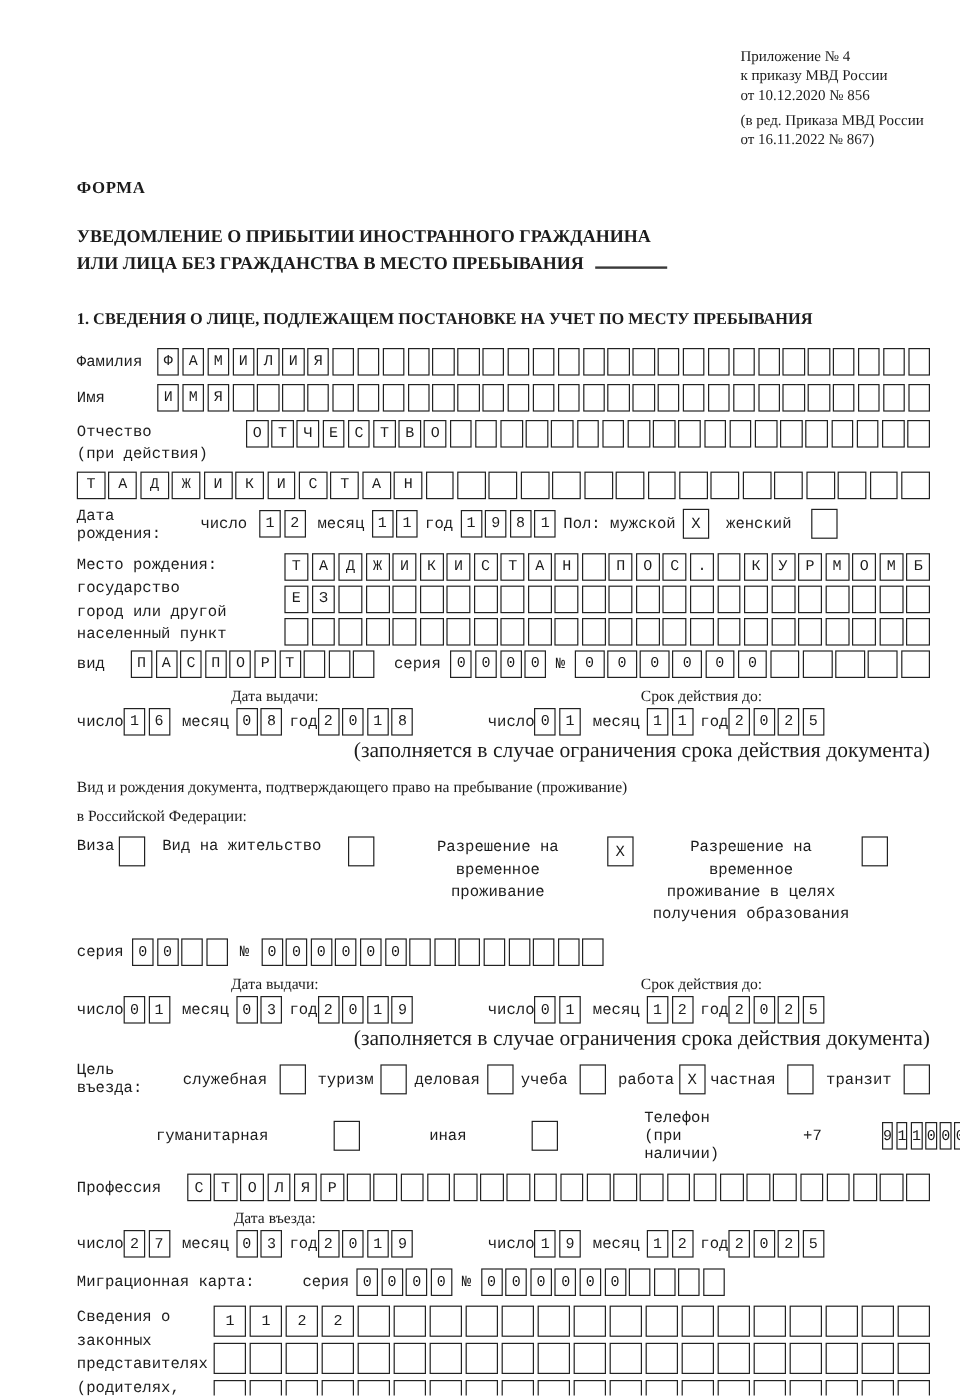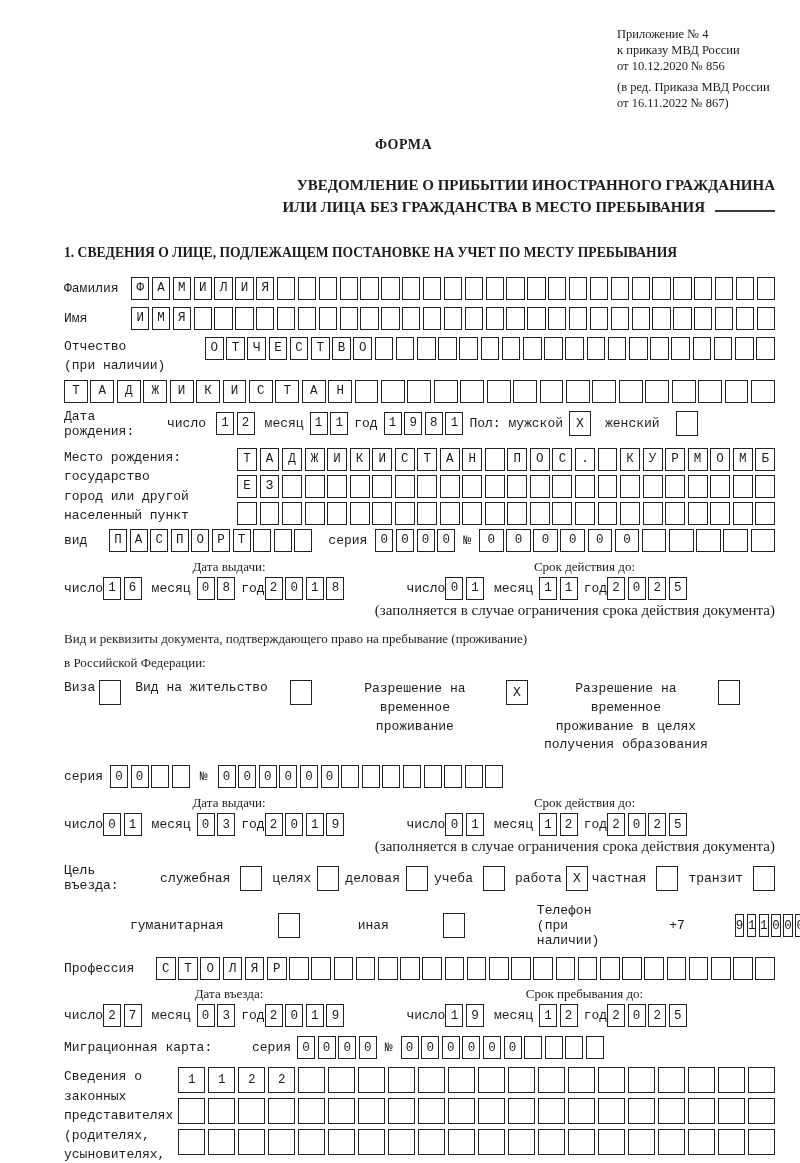--- a/index.html
+++ b/index.html
@@ -5,25 +5,25 @@
   * { margin:0; padding:0; box-sizing:border-box; }
   html,body { background:#ffffff; }
   body {
     width:800px; height:1163px; overflow:hidden;
     font-family:"Liberation Serif", serif;
     color:#1c1c1c; font-size:13px;
   }
   .page { width:800px; height:1163px; padding:26px 25px 10px 64px; position:relative; }
 
   
-  .hdr { margin-left:553px; line-height:1.28; font-size:12.5px; }
+  .hdr { margin-left:553px; line-height:1.28; font-size:12.5px;margin-top:13px; }
   .hdr .gap { height:5px; }
-  .forma { text-align:center; margin:26px 32px 0 0; font-weight:bold; font-size:14px; letter-spacing:.5px; }
-
-  .title { text-align:right; font-weight:bold; font-size:15px; margin-top:22px; line-height:1.45; }
+  .forma { text-align:left; margin:26px 32px 0 0; font-weight:bold; font-size:14px; letter-spacing:.5px; }
+
+  .title { text-align:left; font-weight:bold; font-size:15px; margin-top:22px; line-height:1.45; }
   .title-underline { display:inline-block; width:60px; border-bottom:2.2px solid #3a3a3a; margin-left:10px; vertical-align:baseline; }
 
   .sec-heading { font-weight:bold; font-size:13.6px; margin-top:26px; margin-bottom:16px; }
 
   
   .boxrow { display:flex; align-items:flex-start; }
   .cbox {
     flex:0 0 auto; width:18px; height:23px; margin-right:2.6px;
     border:1.7px solid #222; display:inline-flex; align-items:center; justify-content:center;
     font-size:12.5px; line-height:1;
@@ -38,21 +38,21 @@
     display:inline-flex; align-items:center; justify-content:center; font-size:13px;
   }
 
   .frow { display:flex; align-items:center; margin-bottom:7px;font-family:Liberation Mono, monospace; }
   .frow.top { align-items:flex-start; }
   .flabel { flex:0 0 auto; }
   .stack { line-height:1.5; }
 
   .center-b { text-align:center; font-weight:bold; margin:4px 0 6px 0; }
   .dlabels { display:flex; margin-bottom:2px; }
-  .note { text-align:right; font-size:15px; margin:2px 0 8px 0; }
+  .note { text-align:right; font-size:18px; margin:2px 0 8px 0; }
   .opt-label-c { text-align:center; line-height:1.45; }
   .ml6{margin-left:6px;} .ml10{margin-left:10px;} .mr6{margin-right:6px;}
 </style>
 </head>
 <body>
 
 <div class="page">
 
   <div class="hdr">
     <div>Приложение № 4</div>
@@ -143,21 +143,21 @@
         <span class="cbox"></span>
         <span class="cbox"></span>
         <span class="cbox"></span>
         <span class="cbox"></span>
       </span>
   </div>
 
   <div class="frow top" style="margin-bottom:4px;">
     <span class="flabel stack" style="width:141px">
       <span>Отчество</span><br>
-      <span>(при наличии)</span>
+      <span>(при действия)</span>
     </span>
     <span class="boxrow fill">
         <span class="cbox">О</span>
         <span class="cbox">Т</span>
         <span class="cbox">Ч</span>
         <span class="cbox">Е</span>
         <span class="cbox">С</span>
         <span class="cbox">Т</span>
         <span class="cbox">В</span>
         <span class="cbox">О</span>
@@ -403,21 +403,21 @@
     <span class="boxrow">
         <span class="cbox">2</span>
         <span class="cbox">0</span>
         <span class="cbox">2</span>
         <span class="cbox">5</span>
       </span>
   </div>
   <div class="note">(заполняется в случае ограничения срока действия документа)</div>
 
   <div style="line-height:1.9">
-    <div>Вид и реквизиты документа, подтверждающего право на пребывание (проживание)</div>
+    <div>Вид и рождения документа, подтверждающего право на пребывание (проживание)</div>
     <div>в Российской Федерации:</div>
   </div>
 
   <div class="frow top" style="margin-top:4px;margin-bottom:10px;">
     <span>Виза</span>
     <span class="chk" style="margin-left:4px"></span>
     <span style="margin-left:14px">Вид на жительство</span>
     <span class="chk" style="margin-left:22px"></span>
     <span class="opt-label-c" style="margin-left:18px;width:170px">
       <span>Разрешение на временное</span><br>
@@ -498,21 +498,21 @@
         <span class="cbox">2</span>
         <span class="cbox">5</span>
       </span>
   </div>
   <div class="note">(заполняется в случае ограничения срока действия документа)</div>
 
   <div class="frow" style="margin-bottom:10px;">
     <span>Цель въезда:</span>
     <span class="ml6">служебная</span>
     <span class="chk ml10"></span>
-    <span class="ml10">целях</span>
+    <span class="ml10">туризм</span>
     <span class="chk ml6"></span>
     <span class="ml6">деловая</span>
     <span class="chk ml6"></span>
     <span class="ml6">учеба</span>
     <span class="chk ml10"></span>
     <span class="ml10">работа</span>
     <span class="chk" style="margin-left:4px">X</span>
     <span style="margin-left:4px">частная</span>
     <span class="chk ml10"></span>
     <span class="ml10">транзит</span>
@@ -569,21 +569,20 @@
         <span class="cbox"></span>
         <span class="cbox"></span>
         <span class="cbox"></span>
         <span class="cbox"></span>
         <span class="cbox"></span>
       </span>
   </div>
 
   <div class="dlabels" style="margin-top:6px;">
     <span style="width:330px;text-align:center">Дата въезда:</span>
-    <span style="flex:1;text-align:center">Срок пребывания до:</span>
   </div>
   <div class="frow" style="margin-bottom:9px;">
     <span>число</span>
     <span class="boxrow">
         <span class="cbox">2</span>
         <span class="cbox">7</span>
       </span>
     <span class="ml10 mr6">месяц</span>
     <span class="boxrow">
         <span class="cbox">0</span>

